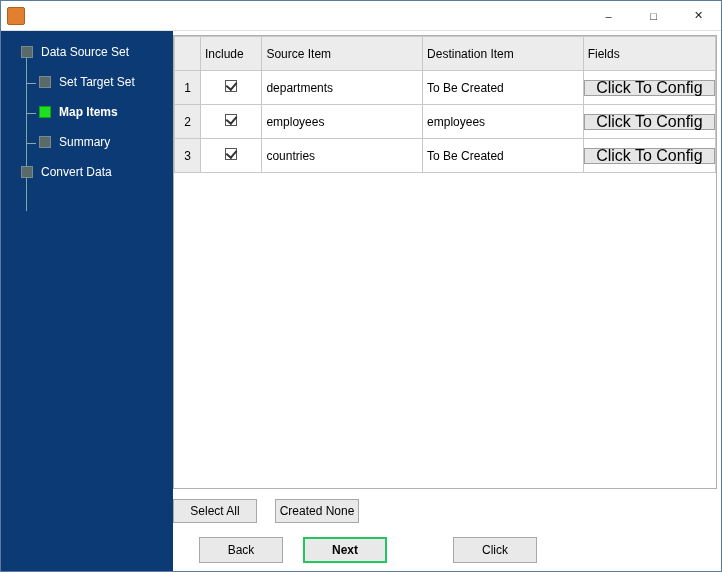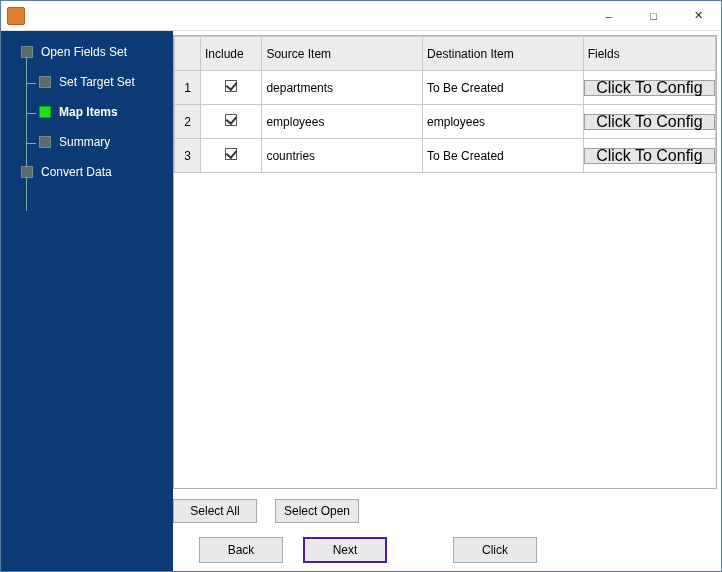--- a/index.html
+++ b/index.html
@@ -153,22 +153,23 @@
   cursor: pointer;
 }
 .selrow button { width: 84px; }
 .navrow {
   padding: 8px 4px 8px 0;
   display: flex;
   gap: 20px;
 }
 .navrow button { width: 84px; }
 .navrow button.primary {
-  border: 2px solid #4c1d95;
+  border: 2px solid #22c55e;
   background: #e9e9e9;
+  font-weight: bold;
 }
 .navrow .gap1 { width: 6px; }
 .navrow .gap2 { width: 26px; }
 </style>
 </head>
 <body>
 
 <div class="titlebar">
   <div class="app-icon"></div>
   <span></span>
@@ -176,21 +177,21 @@
   <div class="winbtn">–</div>
   <div class="winbtn">□</div>
   <div class="winbtn">✕</div>
 </div>
 
 <div class="content">
   <div class="sidebar" id="sidebar">
       <div style="position: absolute; left: 25px; top: 22px; height: 158px; border-left: 1px solid rgb(119, 170, 170);"></div>
       <div class="step level0">
         <div class="box"></div>
-        <span class="label">Open Fields Set</span>
+        <span class="label">Data Source Set</span>
       </div>
       <div class="step level1">
         <div class="box"></div>
         <span class="label">Set Target Set</span>
       </div>
       <div class="connector-h" style="left: 25px; width: 10px; top: 52px;"></div>
       <div class="step level1 active">
         <div class="box"></div>
         <span class="label">Map Items</span>
       </div>
@@ -252,21 +253,21 @@
               <td style="padding: 0px;">
                 <span class="cfgbtn">Click To Config</span>
               </td>
             </tr>
           </tbody>
       </table>
     </div>
 
     <div class="selrow">
       <button>Select All</button>
-      <button>Select Open</button>
+      <button>Created None</button>
     </div>
 
     <div class="navrow">
       <div class="gap1"></div>
       <button>Back</button>
       <button class="primary">Next</button>
       <div class="gap2"></div>
       <button>Click</button>
     </div>
   </div>

